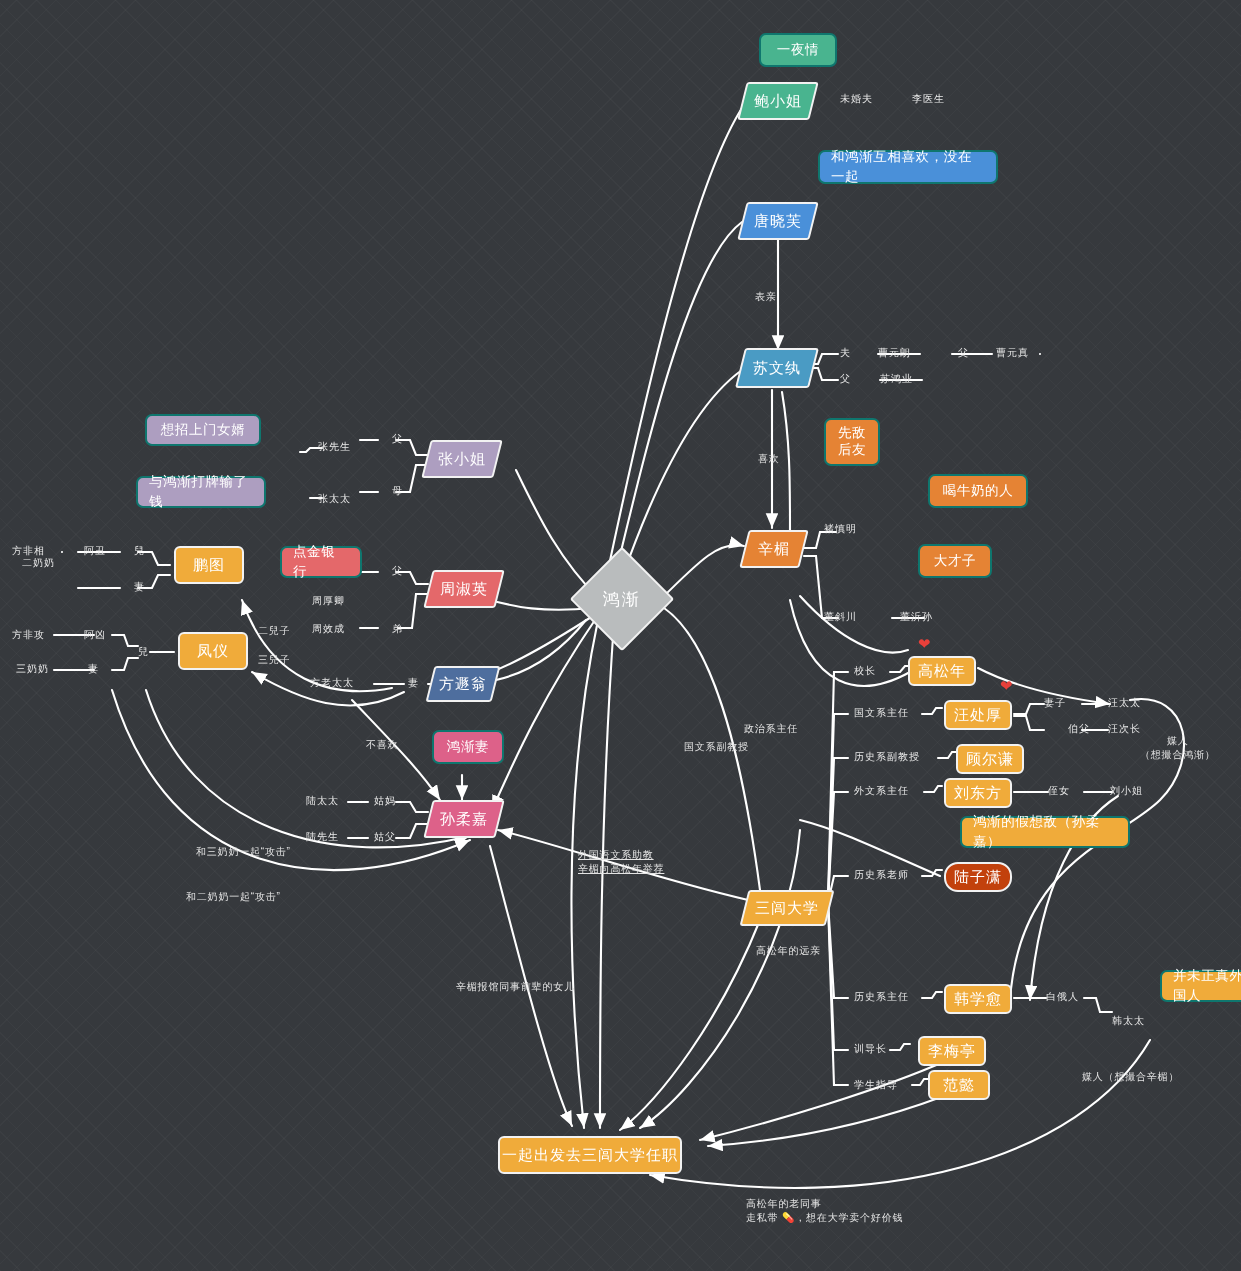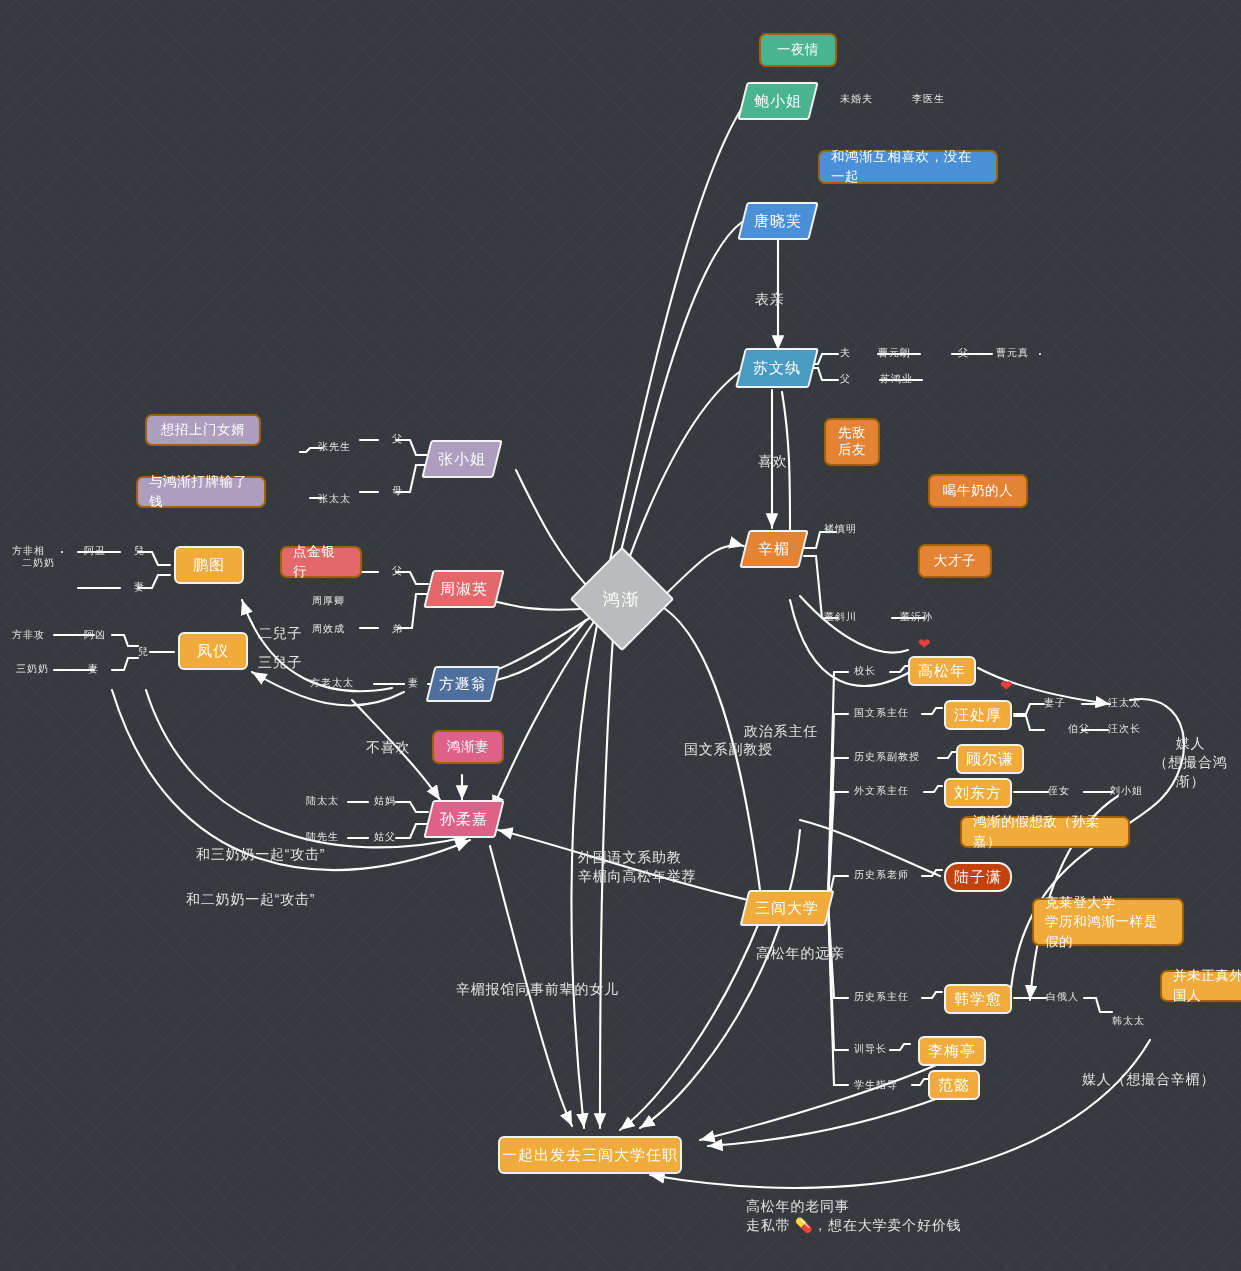--- a/index.html
+++ b/index.html
@@ -21,31 +21,31 @@
     color:#ffffff;border-radius:3px;
     border:2px solid #f2f2f2;
     font-size:15px;white-space:nowrap;
     letter-spacing:1px;
   }
   .skew{transform:skewX(-14deg);}
   .skew > span{display:block;transform:skewX(14deg);}
   .callout{
     position:absolute;box-sizing:border-box;
     display:flex;align-items:center;justify-content:center;
-    text-align:left;border-radius:7px;border:2px solid #a16207;
+    text-align:left;border-radius:7px;border:2px solid #0f766e;
     color:#ffffff;font-size:13.5px;line-height:1.45;
     padding:5px 11px;letter-spacing:.6px;
   }
   .callout.center{text-align:center;}
   .plain{
     position:absolute;color:#e9e9e9;font-size:10px;
     white-space:nowrap;letter-spacing:1px;
   }
   .edge-label{
-    position:absolute;color:#e4e4e4;font-size:14px;
+    position:absolute;color:#e4e4e4;font-size:10px;
     white-space:nowrap;letter-spacing:.8px;line-height:1.35;
   }
   .diamond{
     position:absolute;display:flex;align-items:center;justify-content:center;
     color:#ffffff;font-size:17px;letter-spacing:2px;
     background:#b9bcbd;border:2px solid #f2f2f2;
     transform:rotate(45deg);border-radius:3px;
   }
   .diamond > span{transform:rotate(-45deg);}
   .heart{position:absolute;font-size:15px;color:#e8403a;line-height:1;}
@@ -297,21 +297,21 @@
   <div class="edge-label" style="left:196px;top:845px;">和三奶奶一起“攻击”</div>
   <div class="edge-label" style="left:186px;top:890px;">和二奶奶一起“攻击”</div>
   <div class="edge-label" style="left:456px;top:980px;">辛楣报馆同事前辈的女儿</div>
 
   <div class="diamond" style="left:585px;top:562px;width:70px;height:70px;">
     <span>鸿渐</span>
   </div>
 
   <div class="edge-label" style="left:744px;top:722px;">政治系主任</div>
   <div class="edge-label" style="left:684px;top:740px;">国文系副教授</div>
-  <div class="edge-label" style="left:578px;top:848px;white-space:pre-line;">外国语文系助教
+  <div class="edge-label" style="left:578px;top:848px;white-space:pre-line;text-decoration:underline;">外国语文系助教
 辛楣向高松年举荐</div>
 
   <div class="node skew" style="left:744px;top:890px;width:86px;height:36px;background:#f0ab3a;">
     <span>三闾大学</span>
   </div>
   <div class="edge-label" style="left:756px;top:944px;">高松年的远亲</div>
 
   <div class="plain" style="left:854px;top:664px;font-family:Liberation Serif, serif;">校长</div>
   <div class="node" style="left:908px;top:656px;width:68px;height:30px;background:#f0ab3a;border-radius:6px;">
     <span>高松年</span>
@@ -341,41 +341,37 @@
   <div class="plain" style="left:1110px;top:784px;">刘小姐</div>
 
   <div class="callout" style="left:960px;top:816px;width:170px;height:32px;background:#f0ab3a;justify-content:center;">
     <span>鸿渐的假想敌（孙柔嘉）</span>
   </div>
   <div class="plain" style="left:854px;top:868px;">历史系老师</div>
   <div class="node" style="left:944px;top:862px;width:68px;height:30px;background:#c2410c;border-radius:14px;">
     <span>陆子潇</span>
   </div>
 
-  <div class="callout" style="left:1032px;top:898px;width:152px;height:48px;background:#f0ab3a;white-space:pre-line;">
-    <span>克莱登大学
-学历和鸿渐一样是假的</span>
-  </div>
   <div class="plain" style="left:854px;top:990px;">历史系主任</div>
   <div class="node" style="left:944px;top:984px;width:68px;height:30px;background:#f0ab3a;border-radius:6px;">
     <span>韩学愈</span>
   </div>
   <div class="plain" style="left:1046px;top:990px;">白俄人</div>
   <div class="callout" style="left:1112px;top:970px;width:104px;height:32px;background:#f0ab3a;justify-content:flex-end;margin-left:48px;">
     <span>并未正真外国人</span>
   </div>
   <div class="plain" style="left:1112px;top:1014px;">韩太太</div>
 
   <div class="plain" style="left:854px;top:1042px;">训导长</div>
   <div class="node" style="left:918px;top:1036px;width:68px;height:30px;background:#f0ab3a;border-radius:6px;">
     <span>李梅亭</span>
   </div>
 
   <div class="plain" style="left:854px;top:1078px;">学生指导</div>
-  <div class="node" style="left:928px;top:1070px;width:52px;height:30px;background:#f0ab3a;border-radius:6px;">
+  <div class="node" style="left:928px;top:1070px;width:62px;height:30px;background:#f0ab3a;border-radius:6px;">
     <span>范懿</span>
   </div>
 
   <div class="edge-label" style="left:1140px;top:734px;white-space:pre-line;text-align:center;">媒人
 （想撮合鸿渐）</div>
   <div class="edge-label" style="left:1082px;top:1070px;">媒人（想撮合辛楣）</div>
 
   <div class="node" style="left:498px;top:1136px;width:184px;height:38px;background:#f0ab3a;border-radius:6px;font-size:15px;">
     <span>一起出发去三闾大学任职</span>
   </div>

